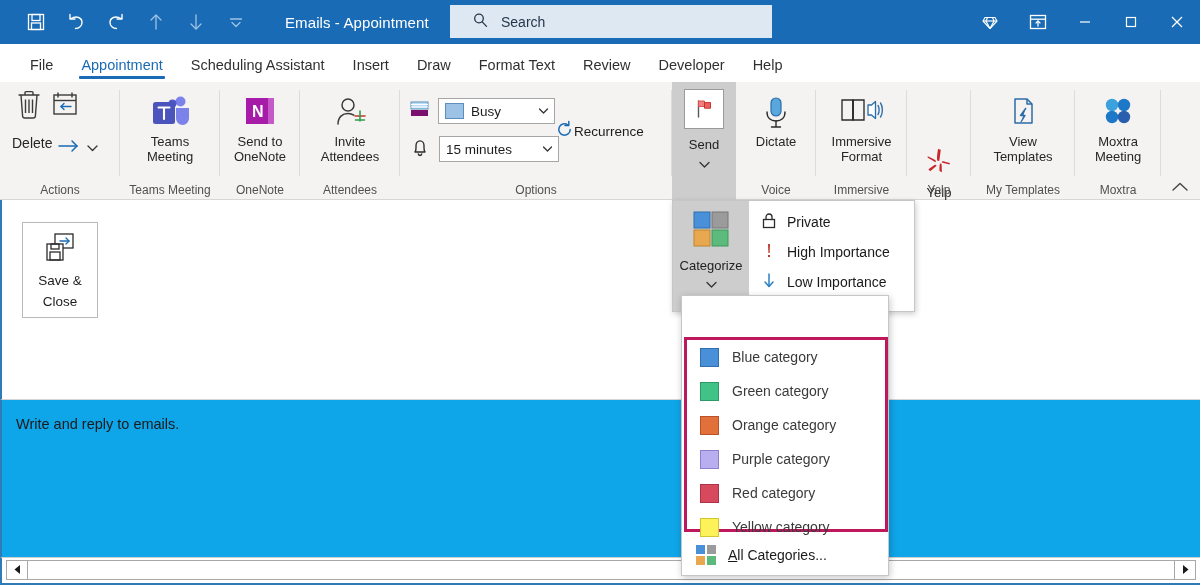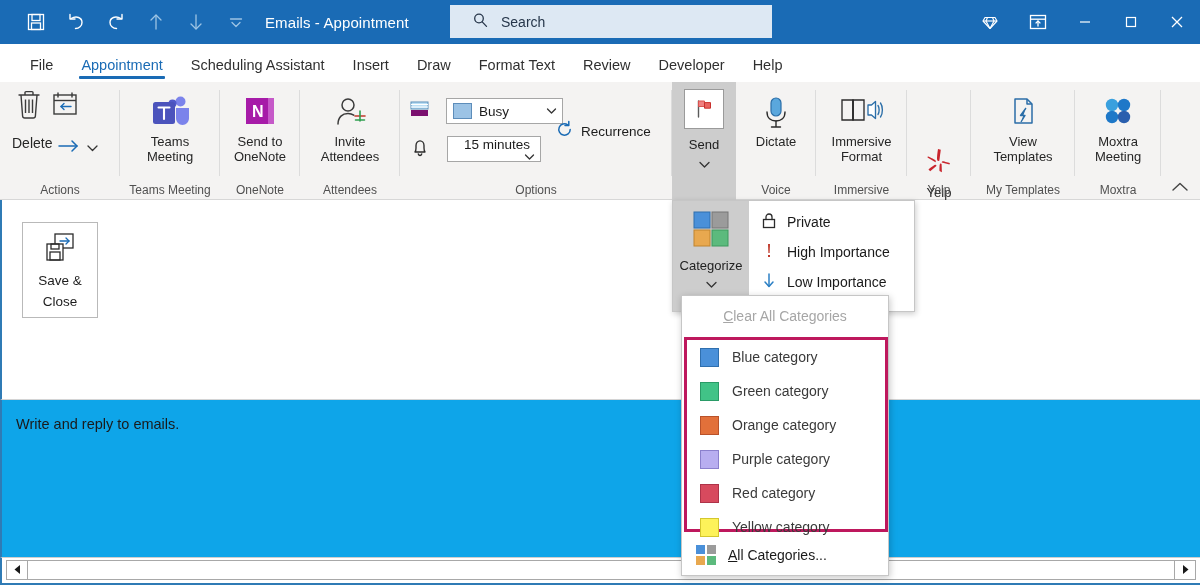--- a/index.html
+++ b/index.html
@@ -19,21 +19,21 @@
     display:flex; align-items:center;
   }
   .qat{ display:flex; align-items:center; padding-left:16px; gap:0; }
   .qat-btn{
     width:40px; height:36px; display:flex; align-items:center; justify-content:center;
     color:#ffffff;
   }
   .qat-btn.dim{ color:#9dc4e4; }
   .qat-btn svg{ display:block; }
   .win-title{
-    color:#ffffff; font-size:15px; margin-left:9px; white-space:nowrap;
+    color:#ffffff; font-size:15px; margin-left:29px; white-space:nowrap;
     letter-spacing:.1px;
   }
   .searchbox{
     position:absolute; left:450px; top:5px; width:322px; height:33px;
     background:#dde8f3; display:flex; align-items:center; gap:12px; padding-left:22px;
     color:#27364a; font-size:14px;
   }
   .searchbox .ph{ color:#26364a; }
   .title-right{
     position:absolute; right:0; top:0; height:44px; display:flex; align-items:center;
@@ -80,32 +80,32 @@
   .rbtn{
     display:flex;flex-direction:column;align-items:center;justify-content:flex-start;
     width:auto; padding-top:6px;
   }
   .rbtn .ico{ height:42px; display:flex;align-items:center;justify-content:center;}
   .rbtn .lab{
     font-size:13px; color:#262626; text-align:center; line-height:15px; white-space:nowrap;
   }
 
   
-  .optrow{ display:flex; align-items:center; gap:17px; }
+  .optrow{ display:flex; align-items:center; gap:9px; }
   .combo{
     height:26px; border:1px solid #a6a6a6; background:#fff; display:flex;
     align-items:center; padding:0 0 0 6px; font-size:13.5px; color:#1c1c1c;
   }
   .combo .arrowbox{
     width:22px; height:24px; display:flex;align-items:center;justify-content:center;
     margin-left:auto; color:#333;
   }
   .swatch{ width:19px; height:16px; background:#9cc3e5; border:1px solid #5d8dba; margin-right:7px;}
 
-  .linkbtn{ display:flex; align-items:center; gap:7px; font-size:13.5px; color:#1c1c1c; }
+  .linkbtn{ display:flex; align-items:center; font-size:13.5px; color:#1c1c1c; }
 
   
   .tags-btn{
     background:#cdcdcd;
     width:64px; height:118px;
     display:flex; flex-direction:column; align-items:center; padding-top:7px;
   }
   .tags-btn .iconbox{
     width:40px;height:40px;background:#fff;border:1px solid #9a9a9a;
     display:flex;align-items:center;justify-content:center;
@@ -427,21 +427,21 @@
       </div>
     </div>
 
     <div style="position:absolute; left:10px; top:54px;" class="optrow">
       <span>
         <svg width="20" height="21" viewBox="0 0 20 21" fill="none" stroke="#2b2b2b" stroke-width="1.35">
           <path d="M5 15 C5 15 6 13.6 6 11 L6 8.5 C6 5.8 7.8 3.8 10 3.8 C12.2 3.8 14 5.8 14 8.5 L14 11 C14 13.6 15 15 15 15 Z" stroke-linejoin="round"></path>
           <path d="M8.3 17 C8.6 18 9.2 18.5 10 18.5 C10.8 18.5 11.4 18 11.7 17" stroke-linecap="round"></path>
         </svg>
       </span>
-      <div class="combo" style="width:94px;flex-direction:column;">
+      <div class="combo" style="width:120px;">
         <span>15 minutes</span>
         <span class="arrowbox">
           <svg width="11" height="8" viewBox="0 0 11 8" fill="none" stroke="#333" stroke-width="1.25" stroke-linecap="round" stroke-linejoin="round">
               <path d="M1.5 2 L5.5 6 L9.5 2"></path>
             </svg>
         </span>
       </div>
     </div>
 
     <div class="linkbtn" style="position:absolute; left:155px; top:38px;">
@@ -710,23 +710,20 @@
           <path d="M8 2 L8 14"></path>
             <path d="M4 10 L8 14.5 L12 10"></path>
         </svg>
       </span>
       <span>Low Importance</span>
     </div>
   </div>
 </div>
 
 <div class="cat-panel">
-  <div class="clear-all">
-    <span><u>C</u><span>lear All Categories</span></span>
-  </div>
 
   <div class="cat-list">
     <div class="cat-item">
       <span class="cat-sw" style="background:#4a90d9; border:1.5px solid #2f6fae;"></span>
       <span>Blue category</span>
     </div>
     <div class="cat-item">
       <span class="cat-sw" style="background:#41c387; border:1.5px solid #2a9b67;"></span>
       <span>Green category</span>
     </div>

